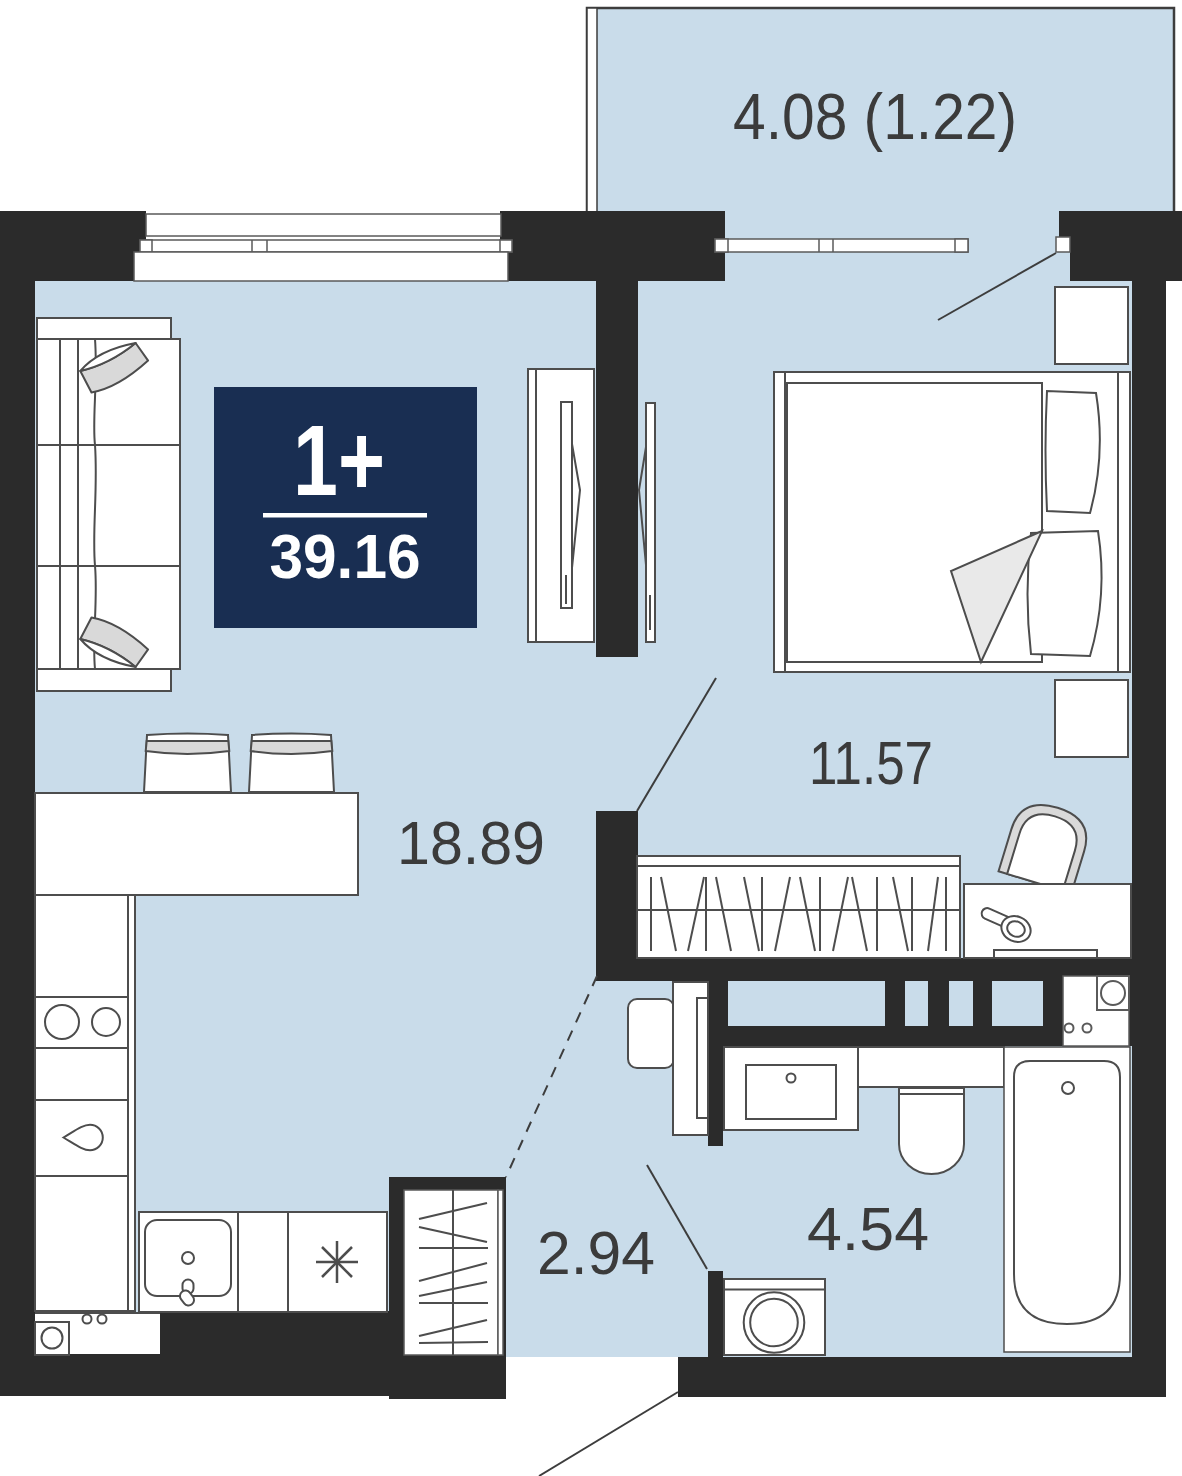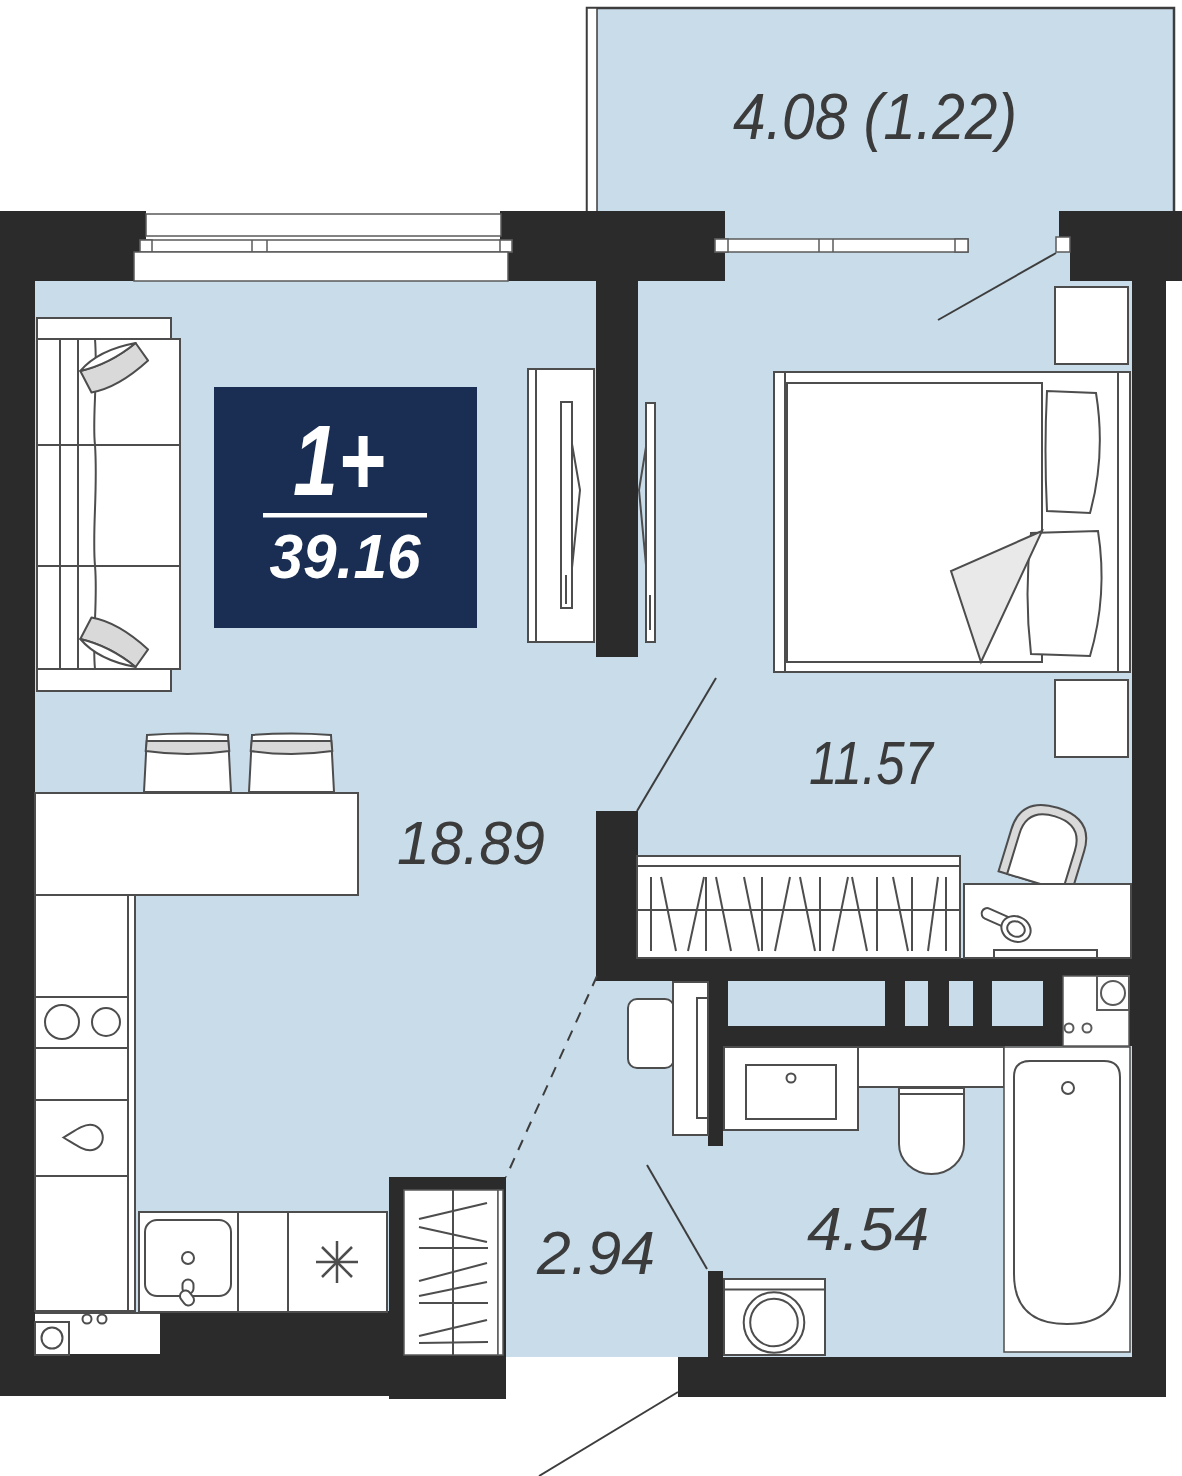--- a/index.html
+++ b/index.html
@@ -1,16 +1,16 @@
 <!DOCTYPE html>
 <html><head>
 <meta charset="utf-8">
 <style>
   html,body{margin:0;padding:0;background:#fff;}
-  #plan{width:1182px;height:1476px;position:relative;font-family:"Liberation Sans", sans-serif;font-style:italic;}
+  #plan{width:1182px;height:1476px;position:relative;font-family:"Liberation Sans", sans-serif;}
   svg{display:block;}
   text{font-family:"Liberation Sans", sans-serif;}
 </style>
 </head>
 <body>
 <div id="plan">
 <svg width="1182" height="1476" viewBox="0 0 1182 1476">
 
   <rect x="0" y="0" width="1182" height="1476" fill="#ffffff"></rect>
 

